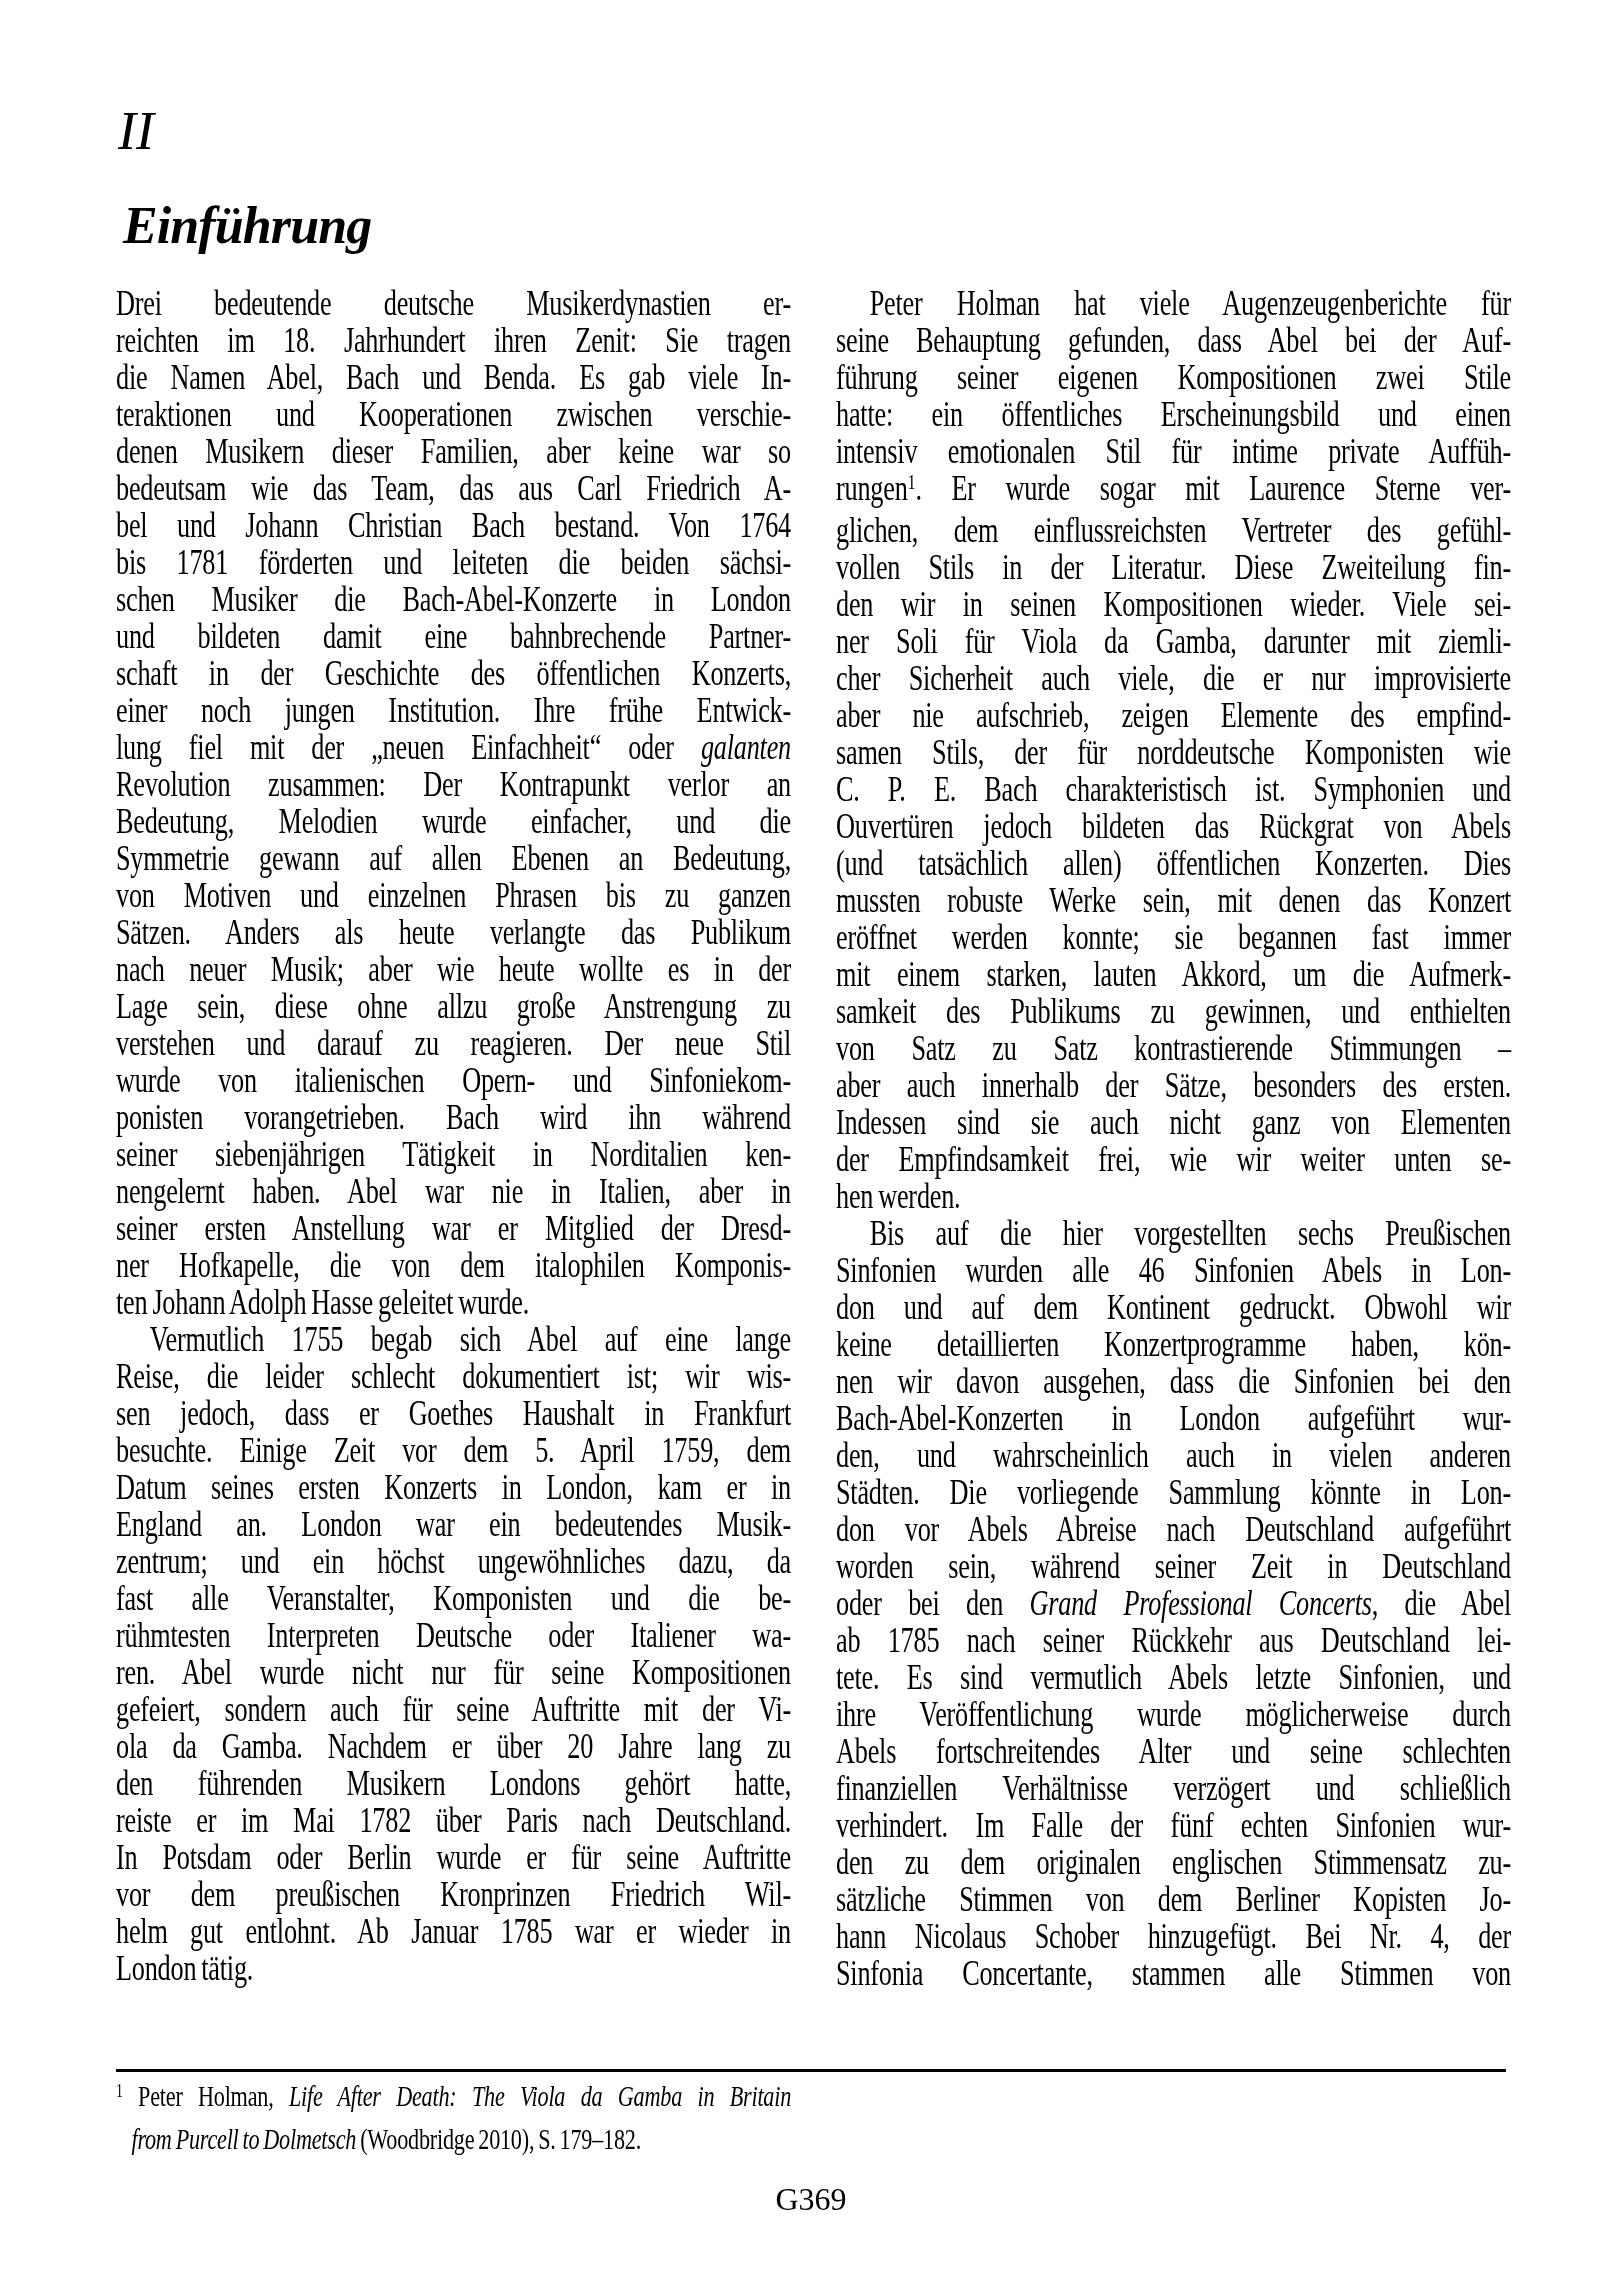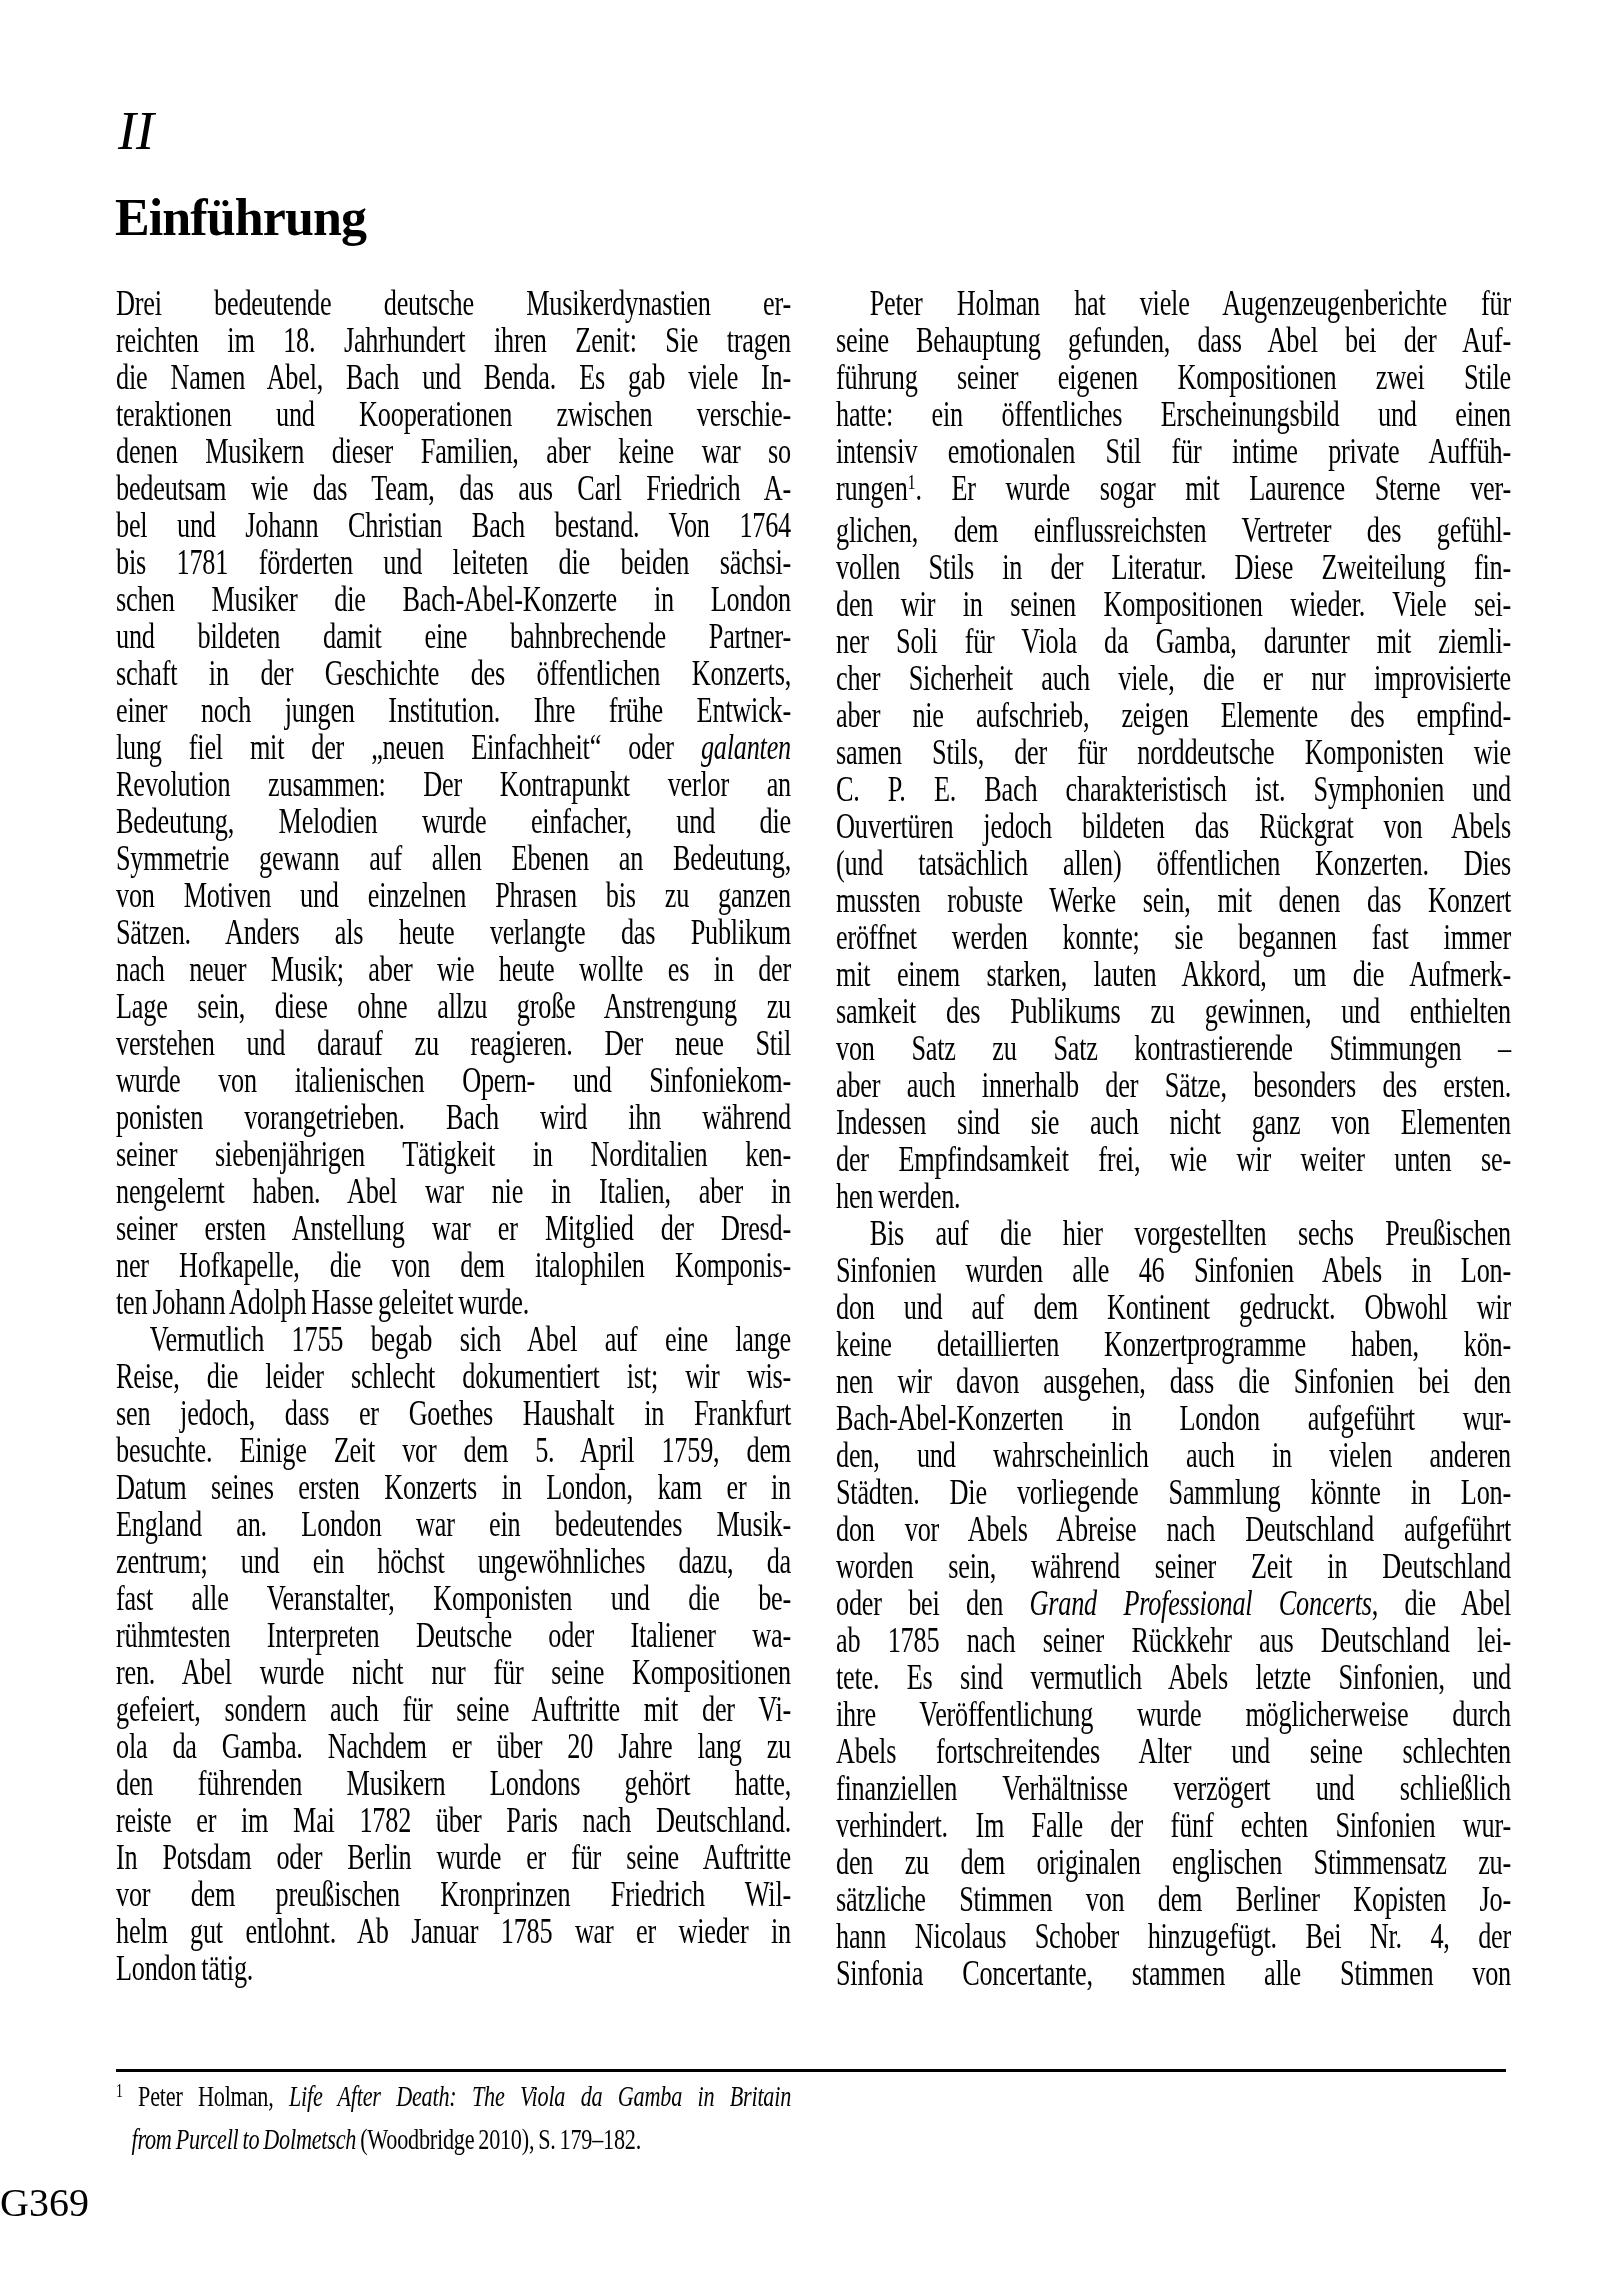--- a/index.html
+++ b/index.html
@@ -36,29 +36,29 @@
   }
   .footnote{
     position:absolute;left:116px;top:2077px;width:900px;
     transform:scaleX(0.75);transform-origin:top left;
     font-size:29.6px;line-height:39px;
     letter-spacing:-0.3px;word-spacing:-1.8px;
   }
   .footnote .line.indent{text-indent:20.6px}
   .page-number{
     position:absolute;left:0;top:2183px;width:1622px;
-    font-size:40px;line-height:1;
+    text-align:center;font-size:32px;line-height:1;
   }
 </style>
 </head>
 <body>
 
 <div class="page-marker">II</div>
 
-<h1 class="page-title" style="margin:0;font-size:52px;">Einführung</h1>
+<h1 class="page-title" style="margin:8px;font-size:52px;font-style:italic;">Einführung</h1>
 
 <div class="col col-left">
     <div class="line"><span>Drei bedeutende deutsche Musikerdynastien er-</span></div>
     <div class="line"><span>reichten im 18. Jahrhundert ihren Zenit: Sie tragen</span></div>
     <div class="line"><span>die Namen Abel, Bach und Benda. Es gab viele In-</span></div>
     <div class="line"><span>teraktionen und Kooperationen zwischen verschie-</span></div>
     <div class="line"><span>denen Musikern dieser Familien, aber keine war so</span></div>
     <div class="line"><span>bedeutsam wie das Team, das aus Carl Friedrich A-</span></div>
     <div class="line"><span>bel und Johann Christian Bach bestand. Von 1764</span></div>
     <div class="line"><span>bis 1781 förderten und leiteten die beiden sächsi-</span></div>

